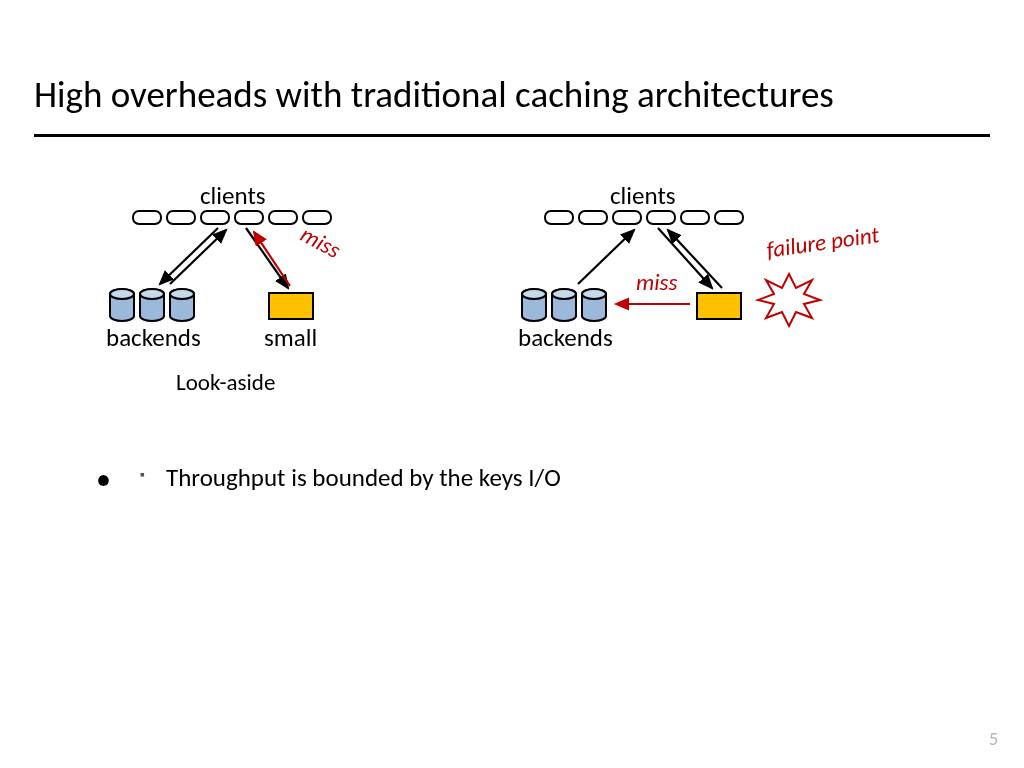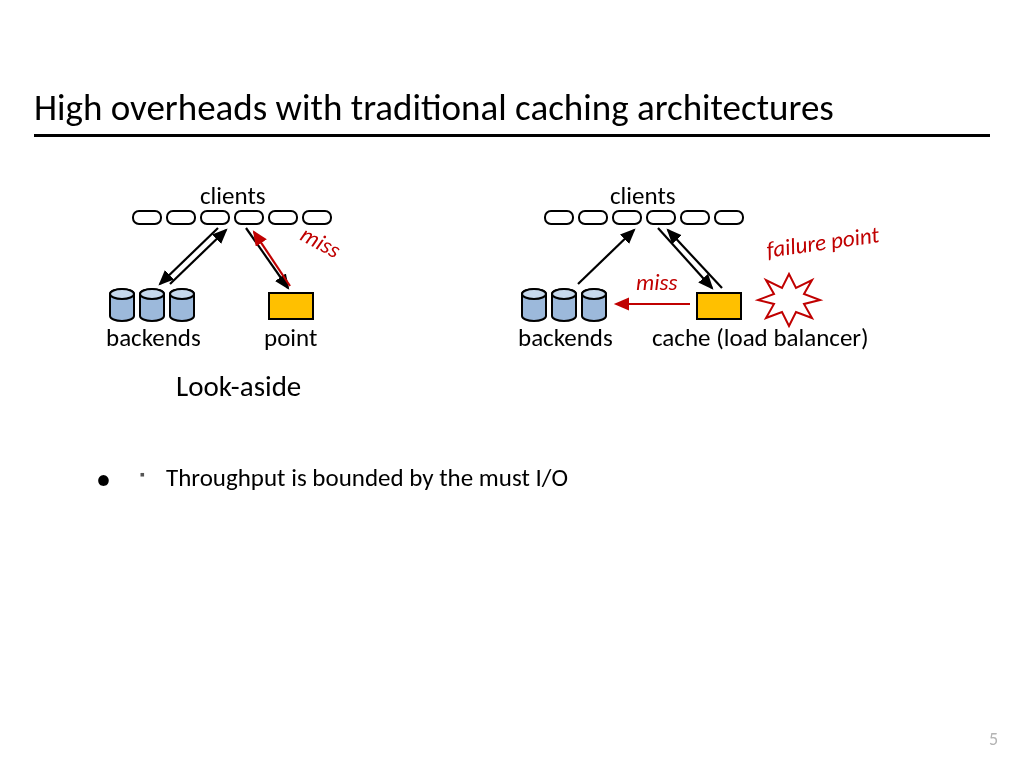--- a/index.html
+++ b/index.html
@@ -6,21 +6,21 @@
   body {
     width: 1024px;
     height: 768px;
     background: #fff;
     font-family: Calibri, 'Segoe UI', Arial, sans-serif;
     position: relative;
     color: #000;
   }
   .title {
     position: absolute;
-    top: 85px;
+    top: 72px;
     left: 34px;
     font-size: 37px;
     font-weight: 400;
     text-align: right;
   }
   .title-underline {
     position: absolute;
     top: 134px;
     left: 34px;
     width: 956px;
@@ -28,21 +28,21 @@
     border-top: 3px solid #000;
   }
   .diagram-area {
     position: absolute;
     top: 170px;
     left: 0;
     width: 1024px;
     height: 260px;
   }
   .label { position: absolute; font-size: 25px; text-align: right; }
-  .sub-label { position: absolute; font-size: 29px; }
+  .sub-label { position: absolute; font-size: 23px; }
   .client-row { position: absolute; display: flex; gap: 4px; }
   .client-box {
     width: 30px; height: 15px;
     border: 2.5px solid #000;
     border-radius: 7px;
     background: #fff;
   }
   .backend-row { position: absolute; display: flex; gap: 2px; }
   .cylinder {
     width: 28px; height: 34px; position: relative;
@@ -147,21 +147,21 @@
           <ellipse cx="14" cy="6" rx="12" ry="5" fill="#9cb9db" stroke="#000" stroke-width="2"></ellipse>
           <path d="M2 6 L2 28 A12 5 0 0 0 26 28 L26 6" fill="#9cb9db" stroke="#000" stroke-width="2"></path>
           <ellipse cx="14" cy="6" rx="12" ry="5" fill="#c7d9ed" stroke="#000" stroke-width="2"></ellipse>
         </svg>
     </div>
   </div>
 
   <div class="cache-box" style="left:268px; top:122px;"></div>
 
   <div class="label" style="left:106px; top:152px;">backends</div>
-  <div class="label" style="left:264px; top:152px;">point</div>
+  <div class="label" style="left:264px; top:152px;">small</div>
   <div class="sub-label" style="left:176px; top:198px;">Look-aside</div>
   <div class="miss-label" style="left:300px; top:58px; transform: rotate(28deg);">miss</div>
 
   <svg class="arrows" width="1024" height="260">
     <defs>
       <marker id="ah-black" markerWidth="8" markerHeight="8" refX="6" refY="3" orient="auto">
           <path d="M0,0 L7,3 L0,6 Z" fill="#000"></path>
         </marker>
       <marker id="ah-red" markerWidth="8" markerHeight="8" refX="6" refY="3" orient="auto">
           <path d="M0,0 L7,3 L0,6 Z" fill="#c00000"></path>
@@ -210,35 +210,34 @@
     </div>
   </div>
 
   <div class="cache-box" style="left:696px; top:122px;"></div>
 
   <svg style="position:absolute; left:754px; top:100px;" width="70" height="60">
     <polygon points="35,4 42,18 58,10 50,24 66,30 50,34 58,48 42,42 35,56 28,42 12,48 20,34 4,30 20,24 12,10 28,18" fill="none" stroke="#c00000" stroke-width="2"></polygon>
   </svg>
 
   <div class="label" style="left:518px; top:152px;">backends</div>
-  <div class="label" style="left:652px; top:152px;">cache (load balancer)</div>
   <div class="miss-label" style="left:636px; top:98px;">miss</div>
   <div class="failure-label" style="left:766px; top:58px; transform: rotate(-8deg);">failure point</div>
 
   <svg class="arrows" width="1024" height="260">
 
     <line x1="578" y1="114" x2="634" y2="60" stroke="#000" stroke-width="2.2" marker-end="url(#ah-black)"></line>
 
     <line x1="658" y1="58" x2="712" y2="118" stroke="#000" stroke-width="2.2" marker-end="url(#ah-black)"></line>
     <line x1="722" y1="118" x2="668" y2="60" stroke="#000" stroke-width="2.2" marker-end="url(#ah-black)"></line>
 
     <line x1="690" y1="134" x2="616" y2="134" stroke="#c00000" stroke-width="2.2" marker-end="url(#ah-red)"></line>
   </svg>
 
 </div>
 
 <div class="bullets">
   <div class="bullet-1">
-    <div class="bullet-2" style="margin-left:-36px;">Throughput is bounded by the must I/O</div>
+    <div class="bullet-2" style="margin-left:-36px;">Throughput is bounded by the keys I/O</div>
   </div>
 </div>
 
 <div class="page-num">5</div>
 
 </body></html>

